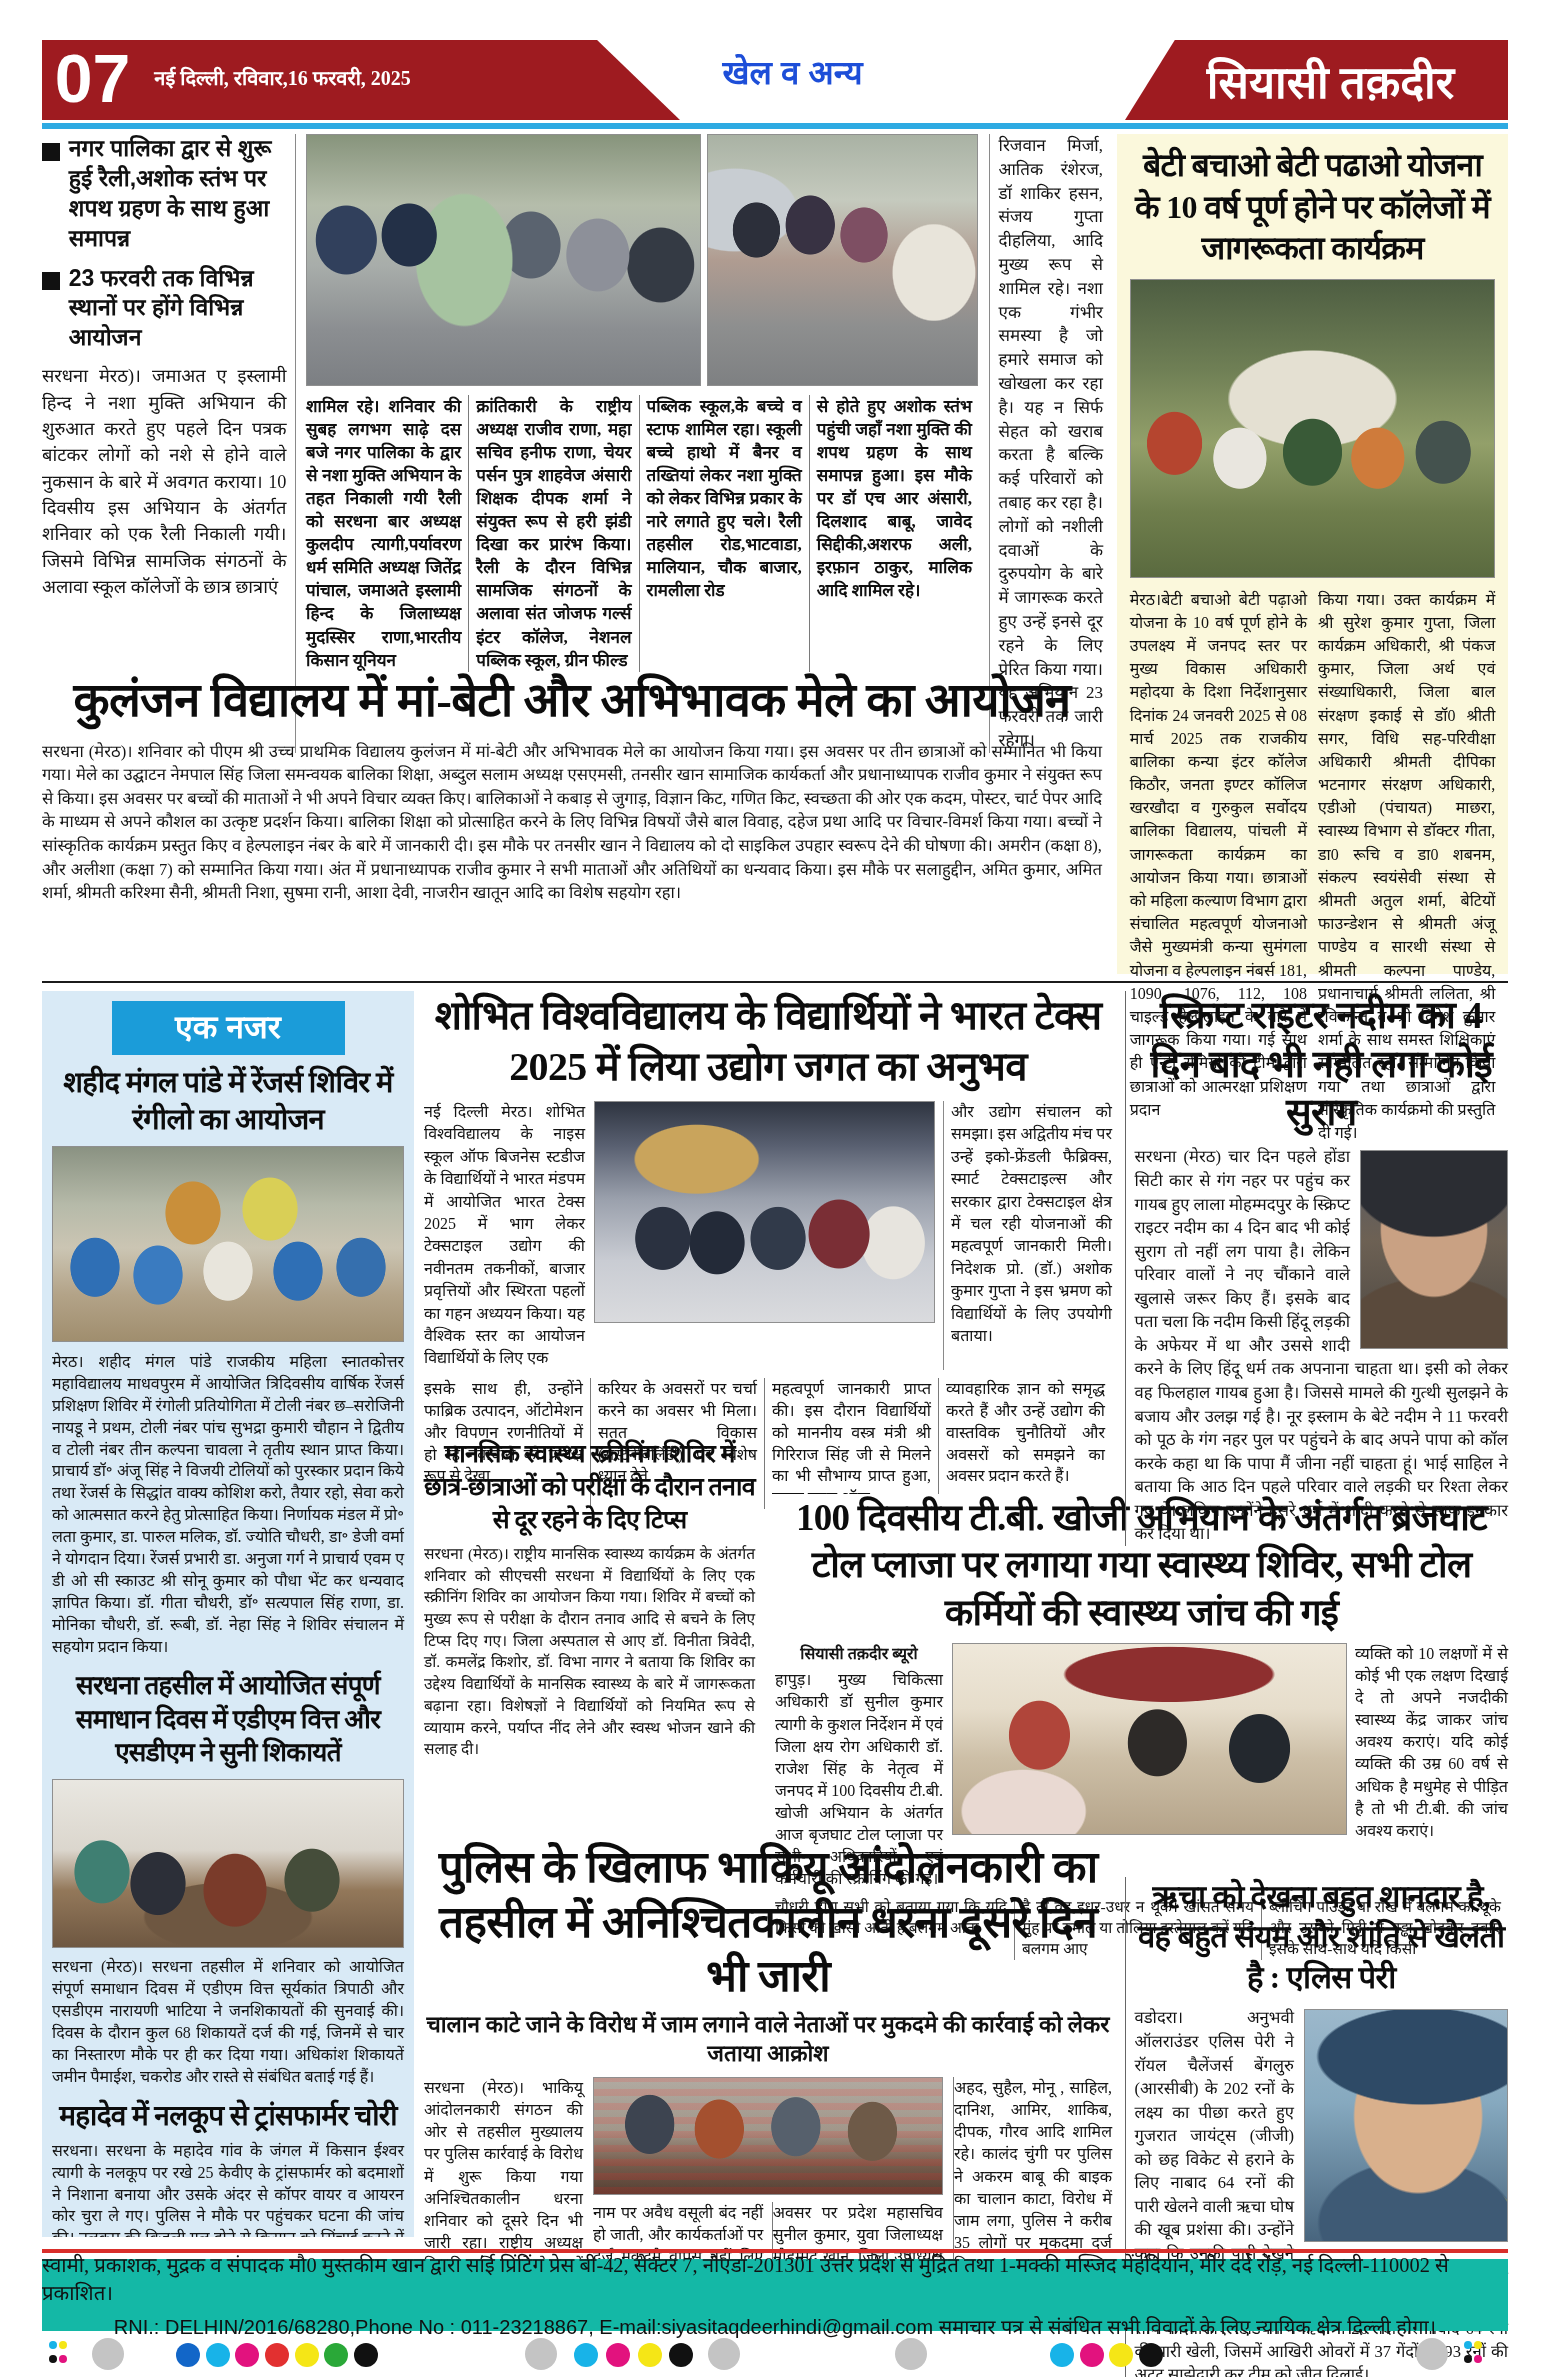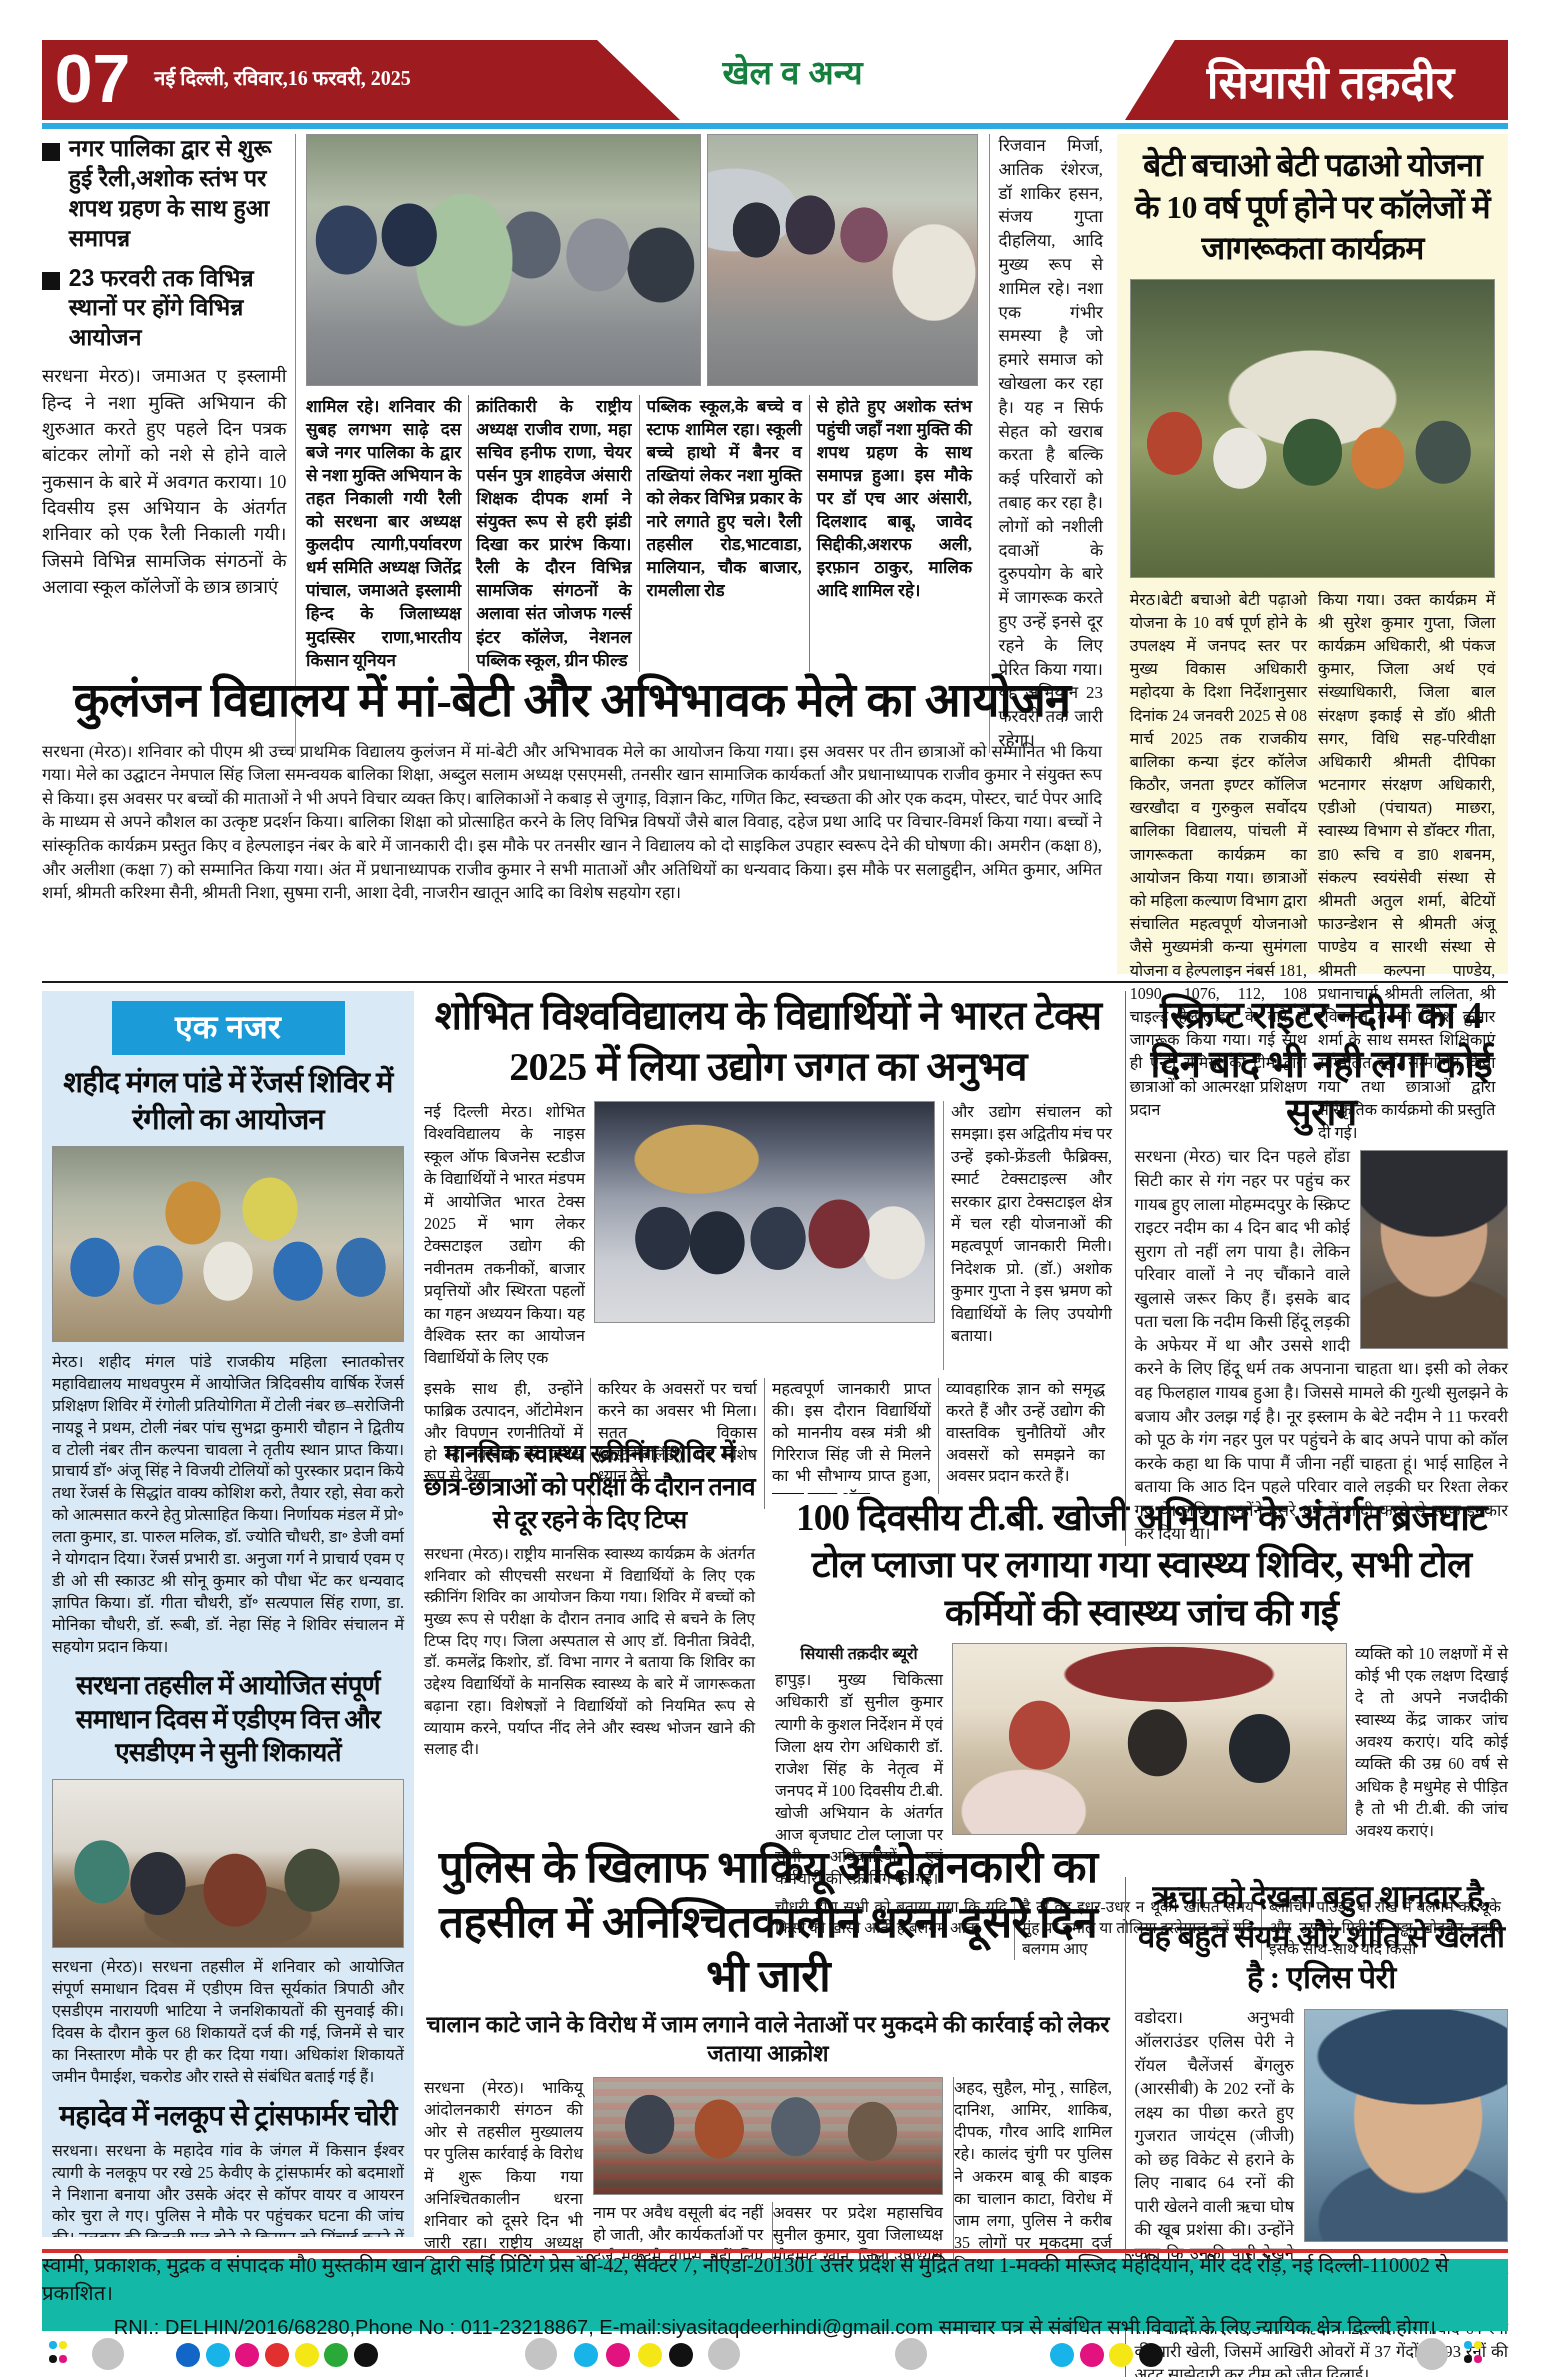--- a/index.html
+++ b/index.html
@@ -8,21 +8,21 @@
   #page *{box-sizing:border-box;}
   .abs{position:absolute;}
 
   
   .mast-left{left:42px;top:40px;width:638px;height:80px;background:#9e1b20;
     clip-path:polygon(0 0,87% 0,100% 100%,0 100%);color:#fff;display:flex;align-items:center;}
   .pageno{font-family:"Liberation Sans",sans-serif;font-size:68px;font-weight:bold;
     padding:0 24px 4.2px 12.7px;line-height:1;}
   .dateline{font-size:20px;font-weight:bold;padding-bottom:4.2px;}
   .mast-section{left:687px;top:49px;width:211px;text-align:center;font-size:33px;
-    font-weight:bold;color:#15803d;font-family:"Liberation Sans",sans-serif;}
+    font-weight:bold;color:#1d4ed8;font-family:"Liberation Sans",sans-serif;}
   .mast-right{left:1125px;top:40px;width:383px;height:80px;background:#9e1b20;
     clip-path:polygon(13% 0,100% 0,100% 100%,0 100%);color:#fff;display:flex;
     align-items:center;justify-content:center;font-size:45px;font-weight:bold;padding-left:28px;}
   .blue-rule{left:42px;top:123px;width:1466px;height:5.6px;background:#2eaae2;}
 
   
   .headline{font-weight:800;text-align:center;color:#0c0c0c;letter-spacing:-0.7px;}
   .body-txt{text-align:justify;color:#141414;}
   .photo{background-color:#b9b9b9;border:0.7px solid #8f8f8f;}
   .vr-l{border-left:1.1px solid #7a7a7a;}

